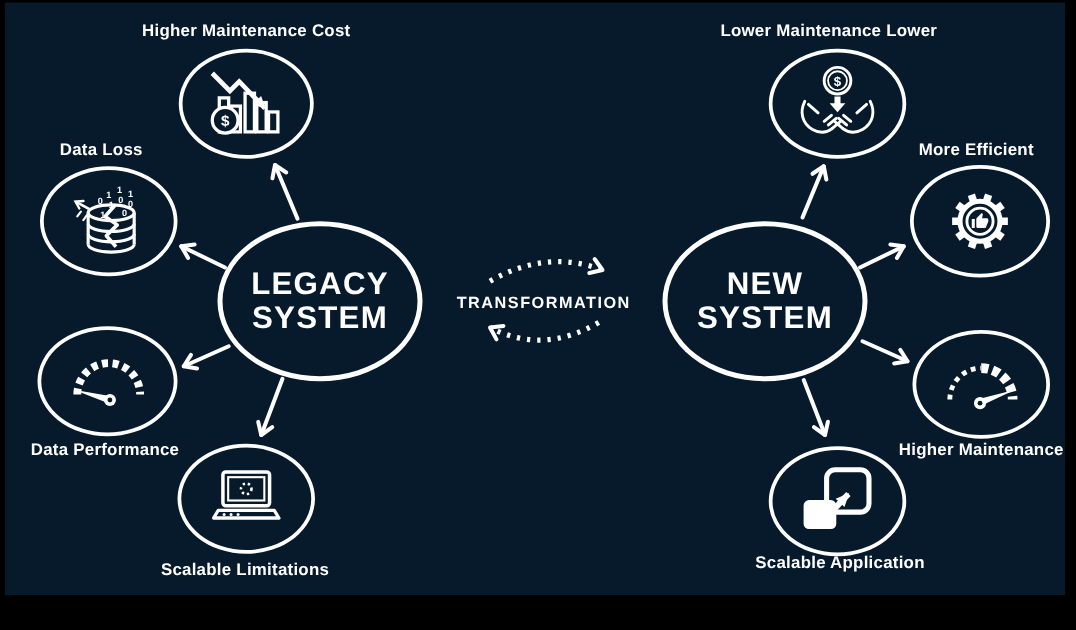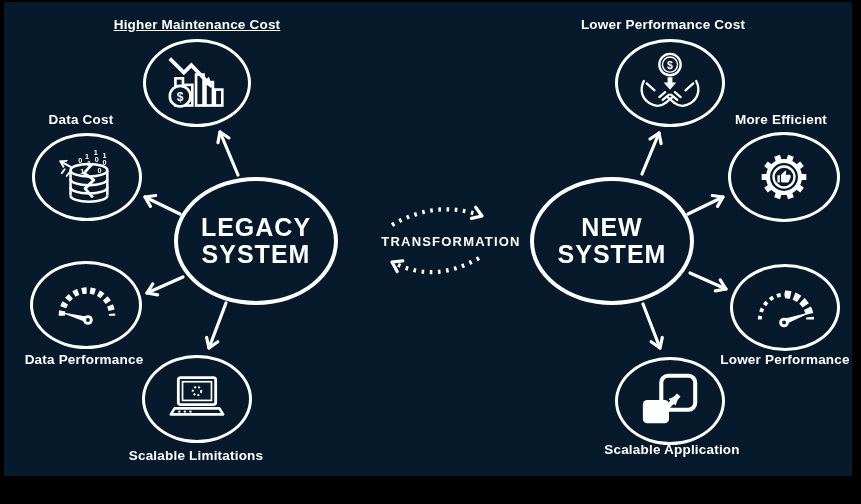--- a/index.html
+++ b/index.html
@@ -62,22 +62,22 @@
     <path d="M392,225 Q437,199 482,216" marker-end="url(#ahOpen)"></path>
     <path d="M479,258 Q434,284 392,262" marker-end="url(#ahOpen)"></path>
   </g>
 </svg>
 
 <div class="node hub" style="left:174px;top:177px;width:164px;height:128px;">
   <span>LEGACY</span>
   <span>SYSTEM</span>
 </div>
 
-<div class="lbl" style="left:197px;top:17px;text-decoration:underline;">Higher Maintenance Cost</div>
-<div class="lbl" style="left:81px;top:112px;">Data Cost</div>
+<div class="lbl" style="left:197px;top:17px;">Higher Maintenance Cost</div>
+<div class="lbl" style="left:81px;top:112px;">Data Loss</div>
 <div class="lbl" style="left:84px;top:352px;">Data Performance</div>
 <div class="lbl" style="left:196px;top:448px;">Scalable Limitations</div>
 
 <div class="node" style="left:143px;top:39px;width:108px;height:88px;">
   <svg width="68" height="60" viewBox="0 0 72 64">
     <g stroke="#fff" fill="none" stroke-width="2.8">
       <rect x="13" y="27" width="8" height="29"></rect>
       <rect x="23" y="34" width="8" height="22"></rect>
       <rect x="35" y="23" width="8" height="33"></rect>
       <rect x="45" y="31" width="8" height="25"></rect>
@@ -130,30 +130,30 @@
     <rect x="16" y="7" width="40" height="29" rx="2.5" stroke="#fff" stroke-width="3" fill="none"></rect>
     <rect x="20.5" y="11.5" width="31" height="20" stroke="#fff" stroke-width="1.8" fill="none"></rect>
     <circle cx="36" cy="21.5" r="4.5" stroke="#fff" stroke-width="2.2" fill="none" stroke-dasharray="2 2.4"></circle>
     <path d="M12,40 H60 L64,46.5 H8 Z" stroke="#fff" stroke-width="2.8" fill="none" stroke-linejoin="round"></path>
     <circle cx="17" cy="43.5" r="1.3" fill="#fff"></circle>
     <circle cx="23" cy="43.5" r="1.3" fill="#fff"></circle>
     <circle cx="29" cy="43.5" r="1.3" fill="#fff"></circle>
   </svg>
 </div>
 
-<div class="tlbl" style="left:435px;top:234px;margin-left:16px;">TRANSFORMATION</div>
+<div class="tlbl" style="left:435px;top:234px;">TRANSFORMATION</div>
 
 <div class="node hub" style="left:530px;top:177px;width:164px;height:128px;">
   <span>NEW</span>
   <span>SYSTEM</span>
 </div>
 
-<div class="lbl" style="left:663px;top:17px;">Lower Performance Cost</div>
+<div class="lbl" style="left:663px;top:17px;">Lower Maintenance Lower</div>
 <div class="lbl" style="left:781px;top:112px;">More Efficient</div>
-<div class="lbl" style="left:785px;top:352px;">Lower Performance</div>
+<div class="lbl" style="left:785px;top:352px;">Higher Maintenance</div>
 <div class="lbl" style="left:672px;top:442px;">Scalable Application</div>
 
 <div class="node" style="left:615px;top:39px;width:110px;height:88px;">
   <svg width="70" height="64" viewBox="0 0 72 66">
     <circle cx="36" cy="14" r="11" stroke="#fff" stroke-width="2.4" fill="none"></circle>
     <circle cx="36" cy="14" r="7.8" stroke="#fff" stroke-width="1.5" fill="none"></circle>
     <text x="36" y="18.5" font-size="11" font-weight="bold" fill="#fff" text-anchor="middle">$</text>
     <path d="M36,40 L29.5,32.5 L33.5,32.5 L33.5,27 L38.5,27 L38.5,32.5 L42.5,32.5 Z" fill="#fff"></path>
     <g stroke="#fff" stroke-width="2.4" fill="none" stroke-linecap="round" stroke-linejoin="round">
       <path d="M9,31 C4.5,40 7,49 15,54 C21,57.5 27,57 31.5,53.5"></path>

